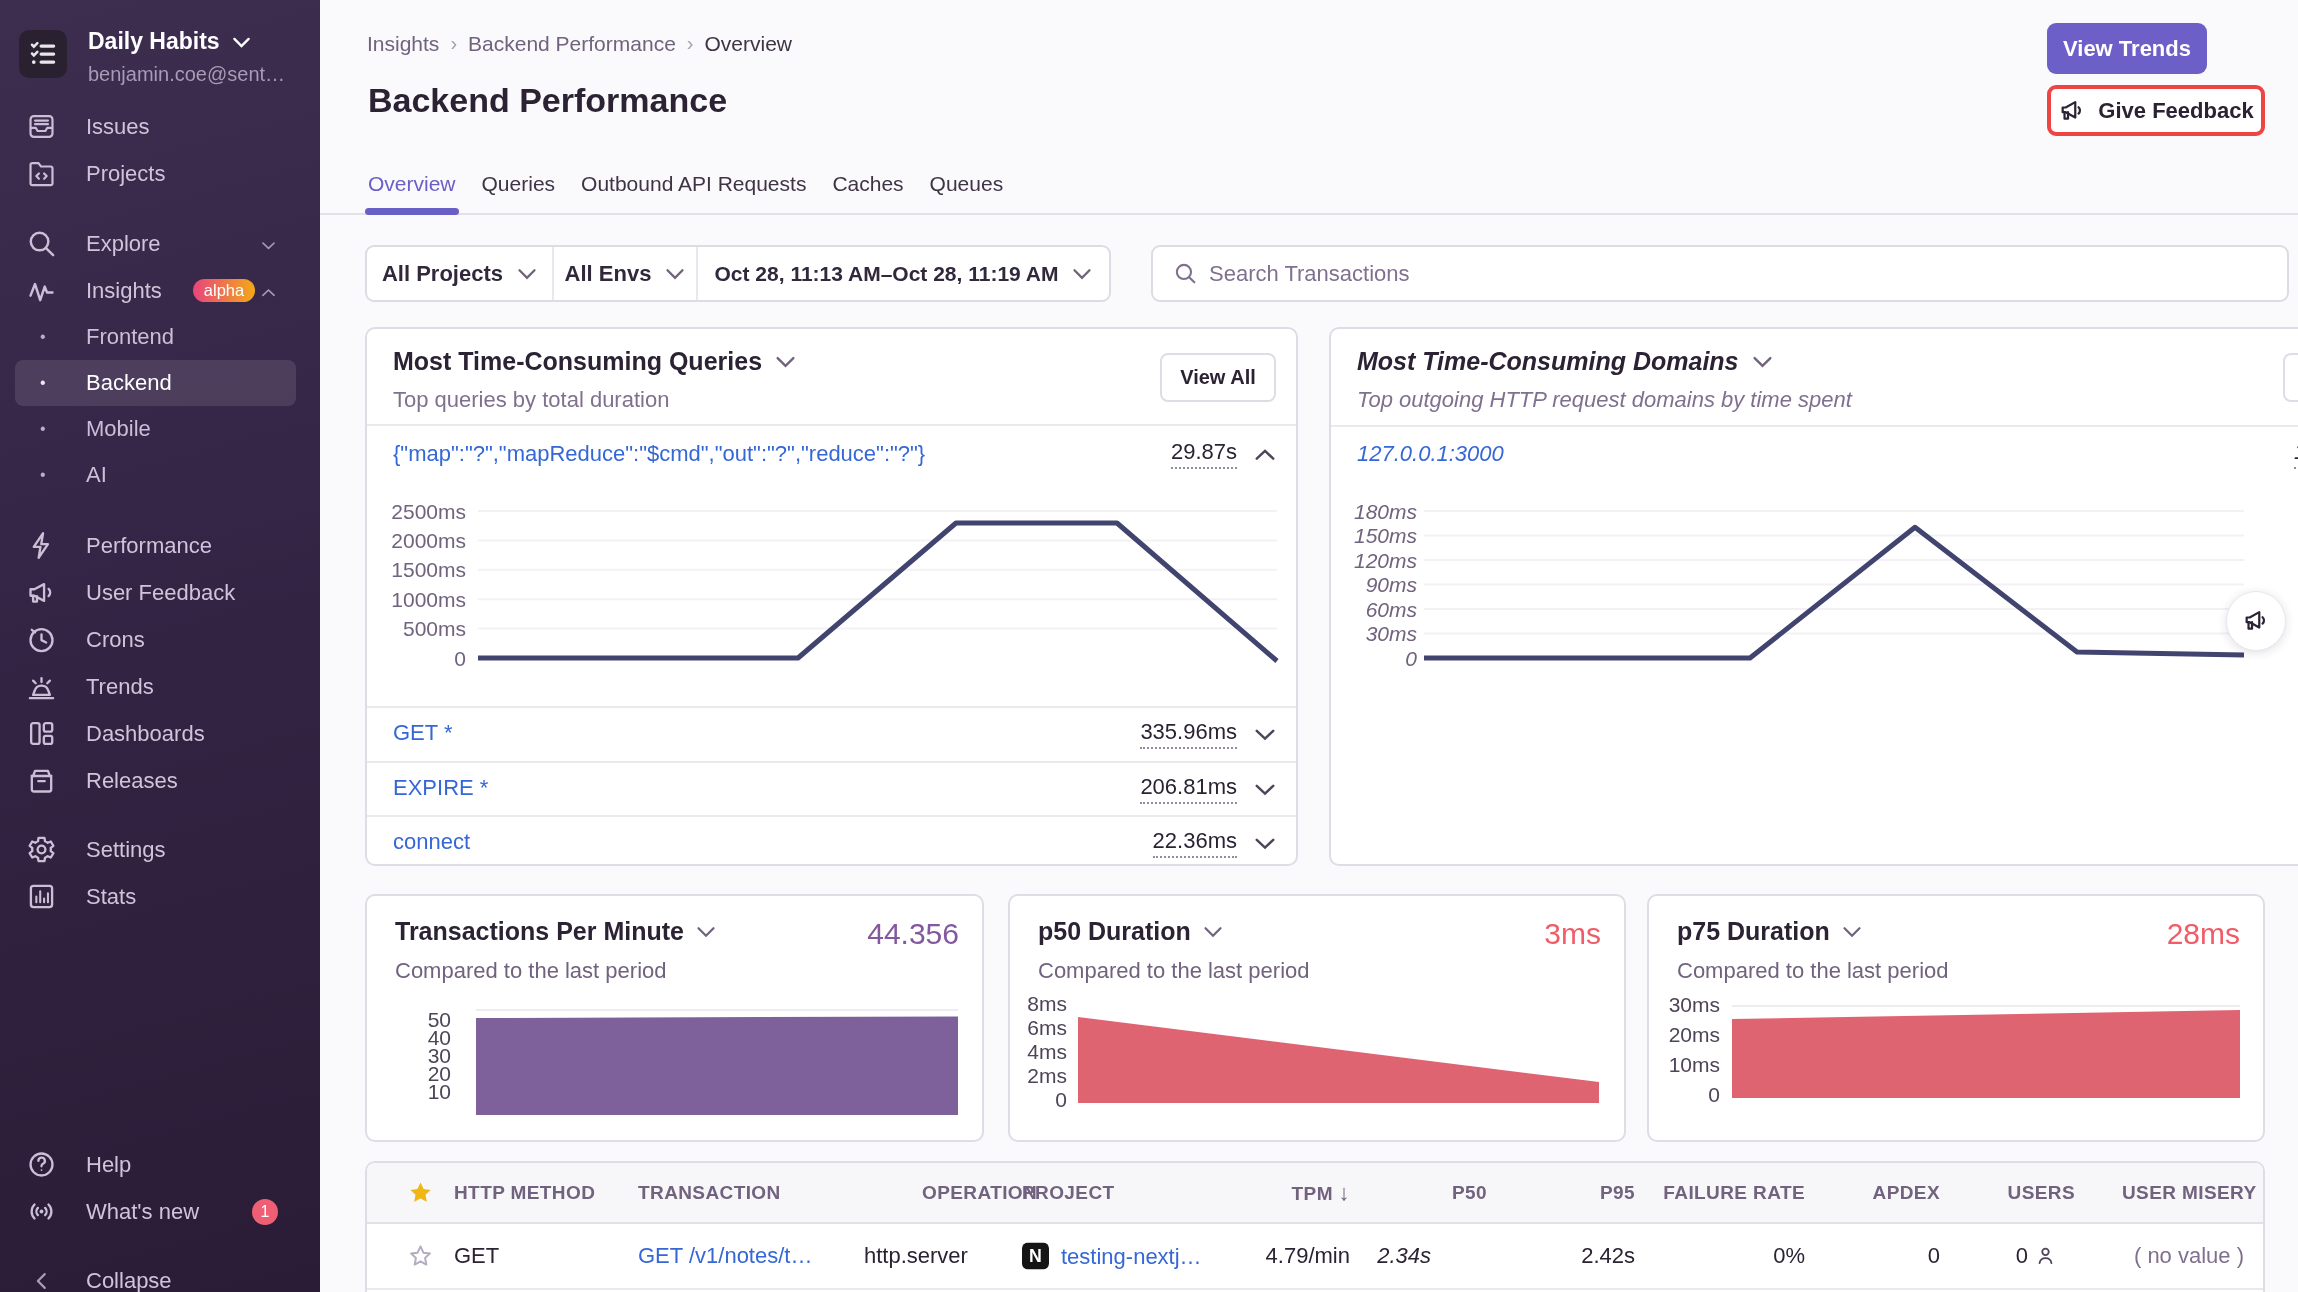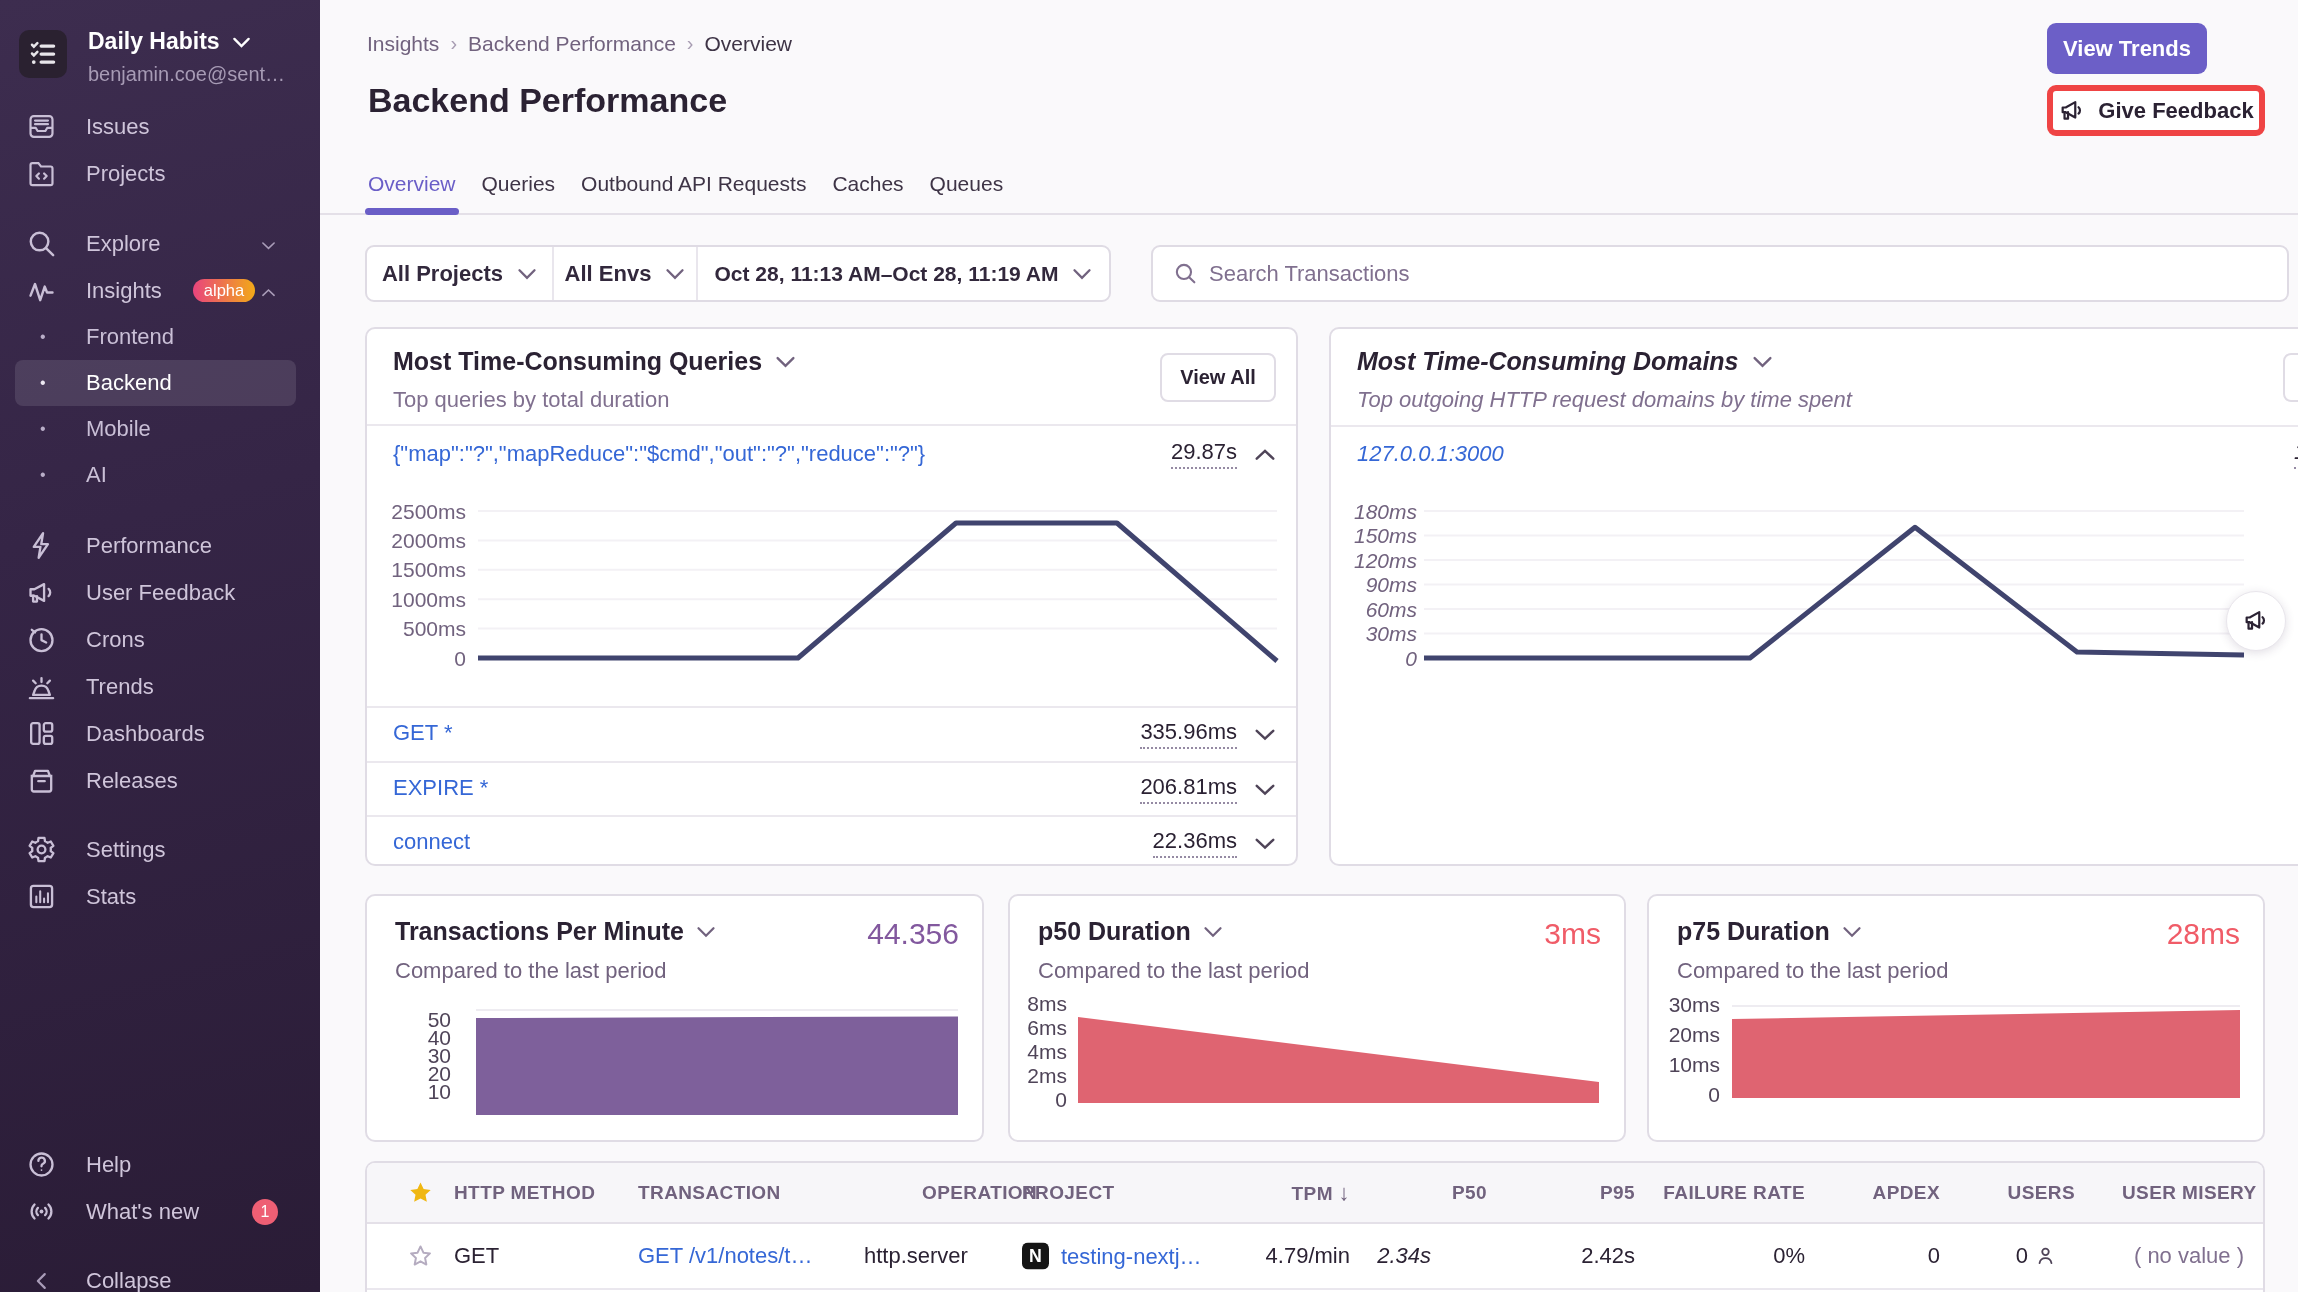--- a/index.html
+++ b/index.html
@@ -35,21 +35,21 @@
 
 
 .pagehead { position:absolute; left:320px; top:0; width:1978px; height:215px; background:#faf9fb; border-bottom:2px solid #e4e0e8; }
 .crumbs { position:absolute; left:47px; top:32px; font-size:21px; color:#71627e; display:flex; align-items:center; }
 .crumbs .sep { color:#a79cb2; padding:0 11px; font-size:20px; margin-top:-2px;}
 .crumbs .cur { color:#3e3446; }
 h1 { position:absolute; left:48px; top:81px; font-size:34px; font-weight:bold; color:#2b2233; }
 .headbtns { position:absolute; top:23px; right:33px; display:flex; gap:11px;flex-direction:column; }
 .btn { display:flex; align-items:center; justify-content:center; gap:12px; height:51px; border-radius:9px; font-size:22px; font-weight:bold; }
 .btn-purple { background:#6c5fc7; color:#fff; width:160px; }
-.btn-white { background:#fff; color:#2b2233; border:6px solid #ef4444; width:218px; }
+.btn-white { background:#fff; color:#2b2233; border:4px solid #ef4444; width:218px; }
 .tabs { position:absolute; left:48px; top:172px; display:flex; gap:26px; font-size:21px; }
 .tab { color:#3e3446; padding-bottom:17px; }
 .tab.active { color:#6a5ec7; position:relative; }
 .tab.active::after { content:""; position:absolute; left:-3px; right:-3px; bottom:-2px; height:7px; background:#6a5ec7; border-radius:4px; }
 
 
 .filterbar { position:absolute; left:365px; top:245px; width:746px; height:57px; background:#fff; border:2px solid #dfdbe4; border-radius:9px; display:flex; align-items:stretch; }
 .fseg { display:flex; align-items:center; white-space:nowrap; font-size:22px; font-weight:bold; color:#32283c; border-right:2px solid #e9e6ed; }
 .fseg:last-child { border-right:none; }
 .fseg .chev { margin-left:14px; }

